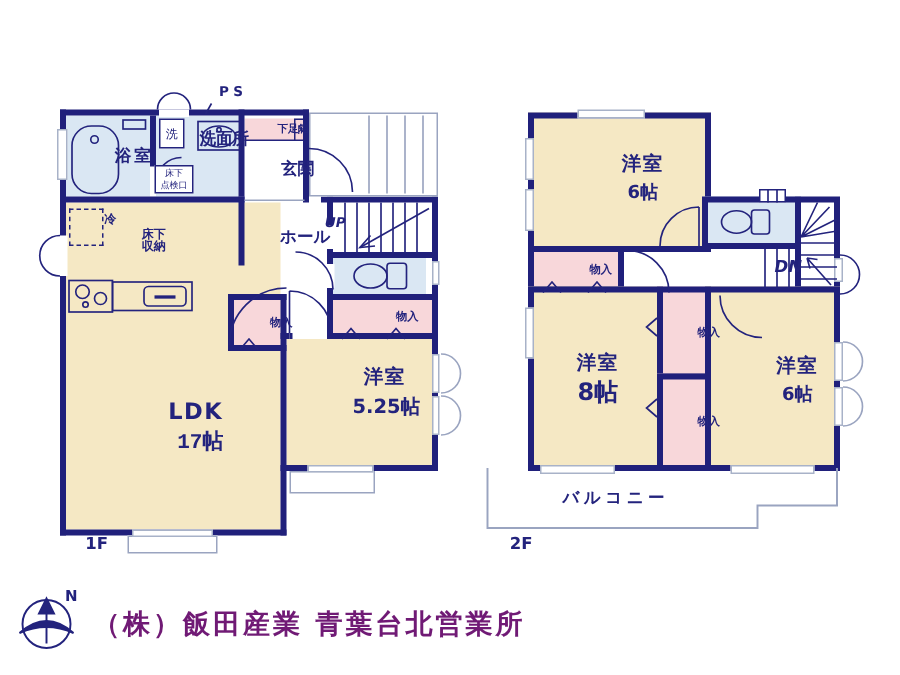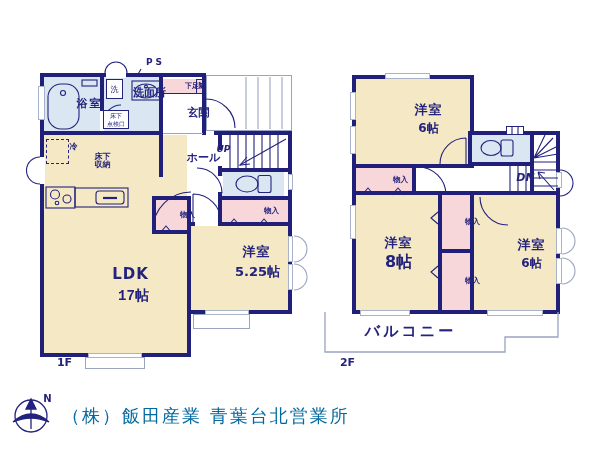--- a/index.html
+++ b/index.html
@@ -11,21 +11,21 @@
   .f-room{background:#f5e8c4;}
   .f-closet{background:#f8d7da;}
   .f-wet{background:#dae7f3;}
   .f-white{background:#ffffff;}
   .thinbox{position:absolute;box-sizing:border-box;border:1px solid #9aa4c0;background:#fff;}
   .win{position:absolute;box-sizing:border-box;background:#fff;border:1px solid #a8b2c8;}
   .lbl{position:absolute;transform:translate(-50%,-50%);color:#23237d;font-weight:600;
        white-space:nowrap;text-align:center;line-height:1.05;padding-left:33px;}
   .it{font-style:italic;font-weight:700;}
   #overlay{position:absolute;left:0;top:0;pointer-events:none;}
-  .note{position:absolute;color:#0369a1;font-weight:400;letter-spacing:2px;white-space:nowrap;}
+  .note{position:absolute;color:#701a75;font-weight:700;letter-spacing:2px;white-space:nowrap;}
   .tinybox{position:absolute;box-sizing:border-box;border:1px solid #23237d;background:#fff;
            color:#23237d;display:flex;align-items:center;justify-content:center;text-align:center;}
   .dashedbox{position:absolute;box-sizing:border-box;border:1px dashed #23237d;background:#f5e8c4;}
 </style>
 </head>
 <body>
 
 <div id="canvas">
 
   <div class="abs f-wet" style="left:44px;top:77px;width:56px;height:54px;"></div>
@@ -256,19 +256,19 @@
   <div class="lbl" style="left:412px;top:110px;font-size:13px;letter-spacing:1px;">洋室</div>
   <div class="lbl" style="left:412px;top:128px;font-size:12px;">6帖</div>
   <div class="lbl" style="left:384px;top:180px;font-size:7.5px;">物入</div>
   <div class="lbl it" style="left:497px;top:178px;font-size:11px;margin-left:12px;">DN</div>
   <div class="lbl" style="left:382px;top:243px;font-size:13px;letter-spacing:1px;">洋室</div>
   <div class="lbl" style="left:382px;top:262px;font-size:16px;">8帖</div>
   <div class="lbl" style="left:456px;top:222px;font-size:7.5px;">物入</div>
   <div class="lbl" style="left:456px;top:281px;font-size:7.5px;">物入</div>
   <div class="lbl" style="left:515px;top:245px;font-size:13px;letter-spacing:1px;">洋室</div>
   <div class="lbl" style="left:515px;top:263px;font-size:12px;">6帖</div>
-  <div class="lbl" style="left:394px;top:332px;font-size:15px;letter-spacing:3px;">バルコニー</div>
+  <div class="lbl" style="left:394px;top:332px;font-size:11px;letter-spacing:3px;">バルコニー</div>
   <div class="lbl" style="left:331px;top:363px;font-size:11px;">2F</div>
 
   <div class="lbl" style="left:31px;top:399px;font-size:10px;">N</div>
   <div class="note" style="left:62px;top:404px;font-size:18px;">（株）飯田産業 青葉台北営業所</div>
 
 </div>
 
 </body></html>

